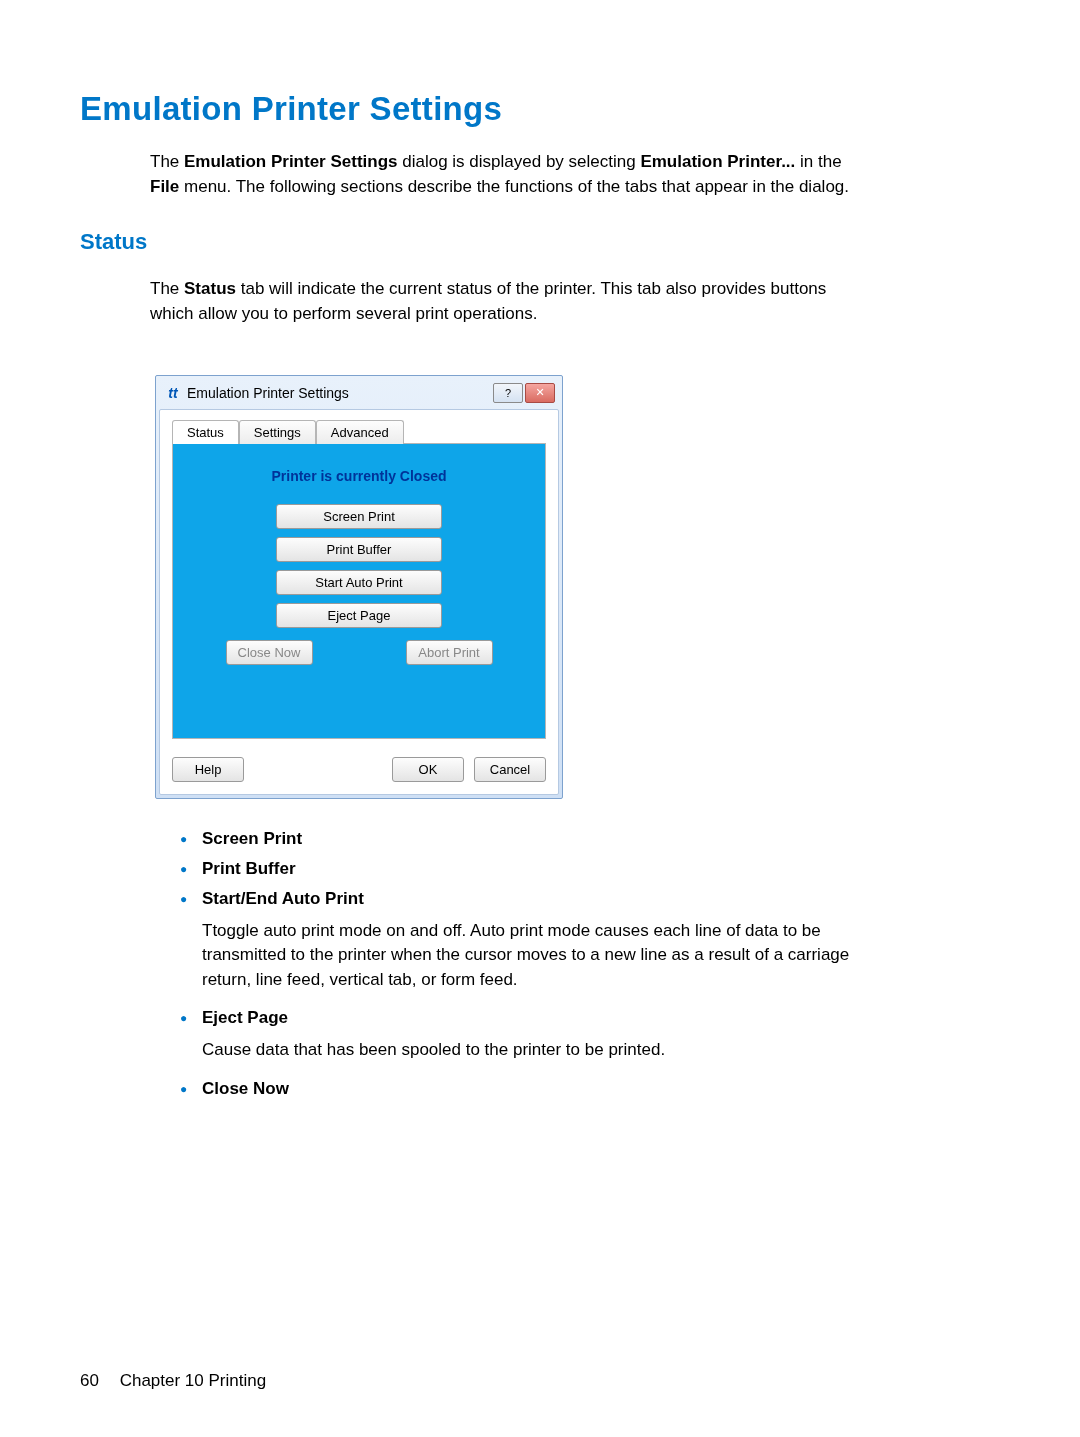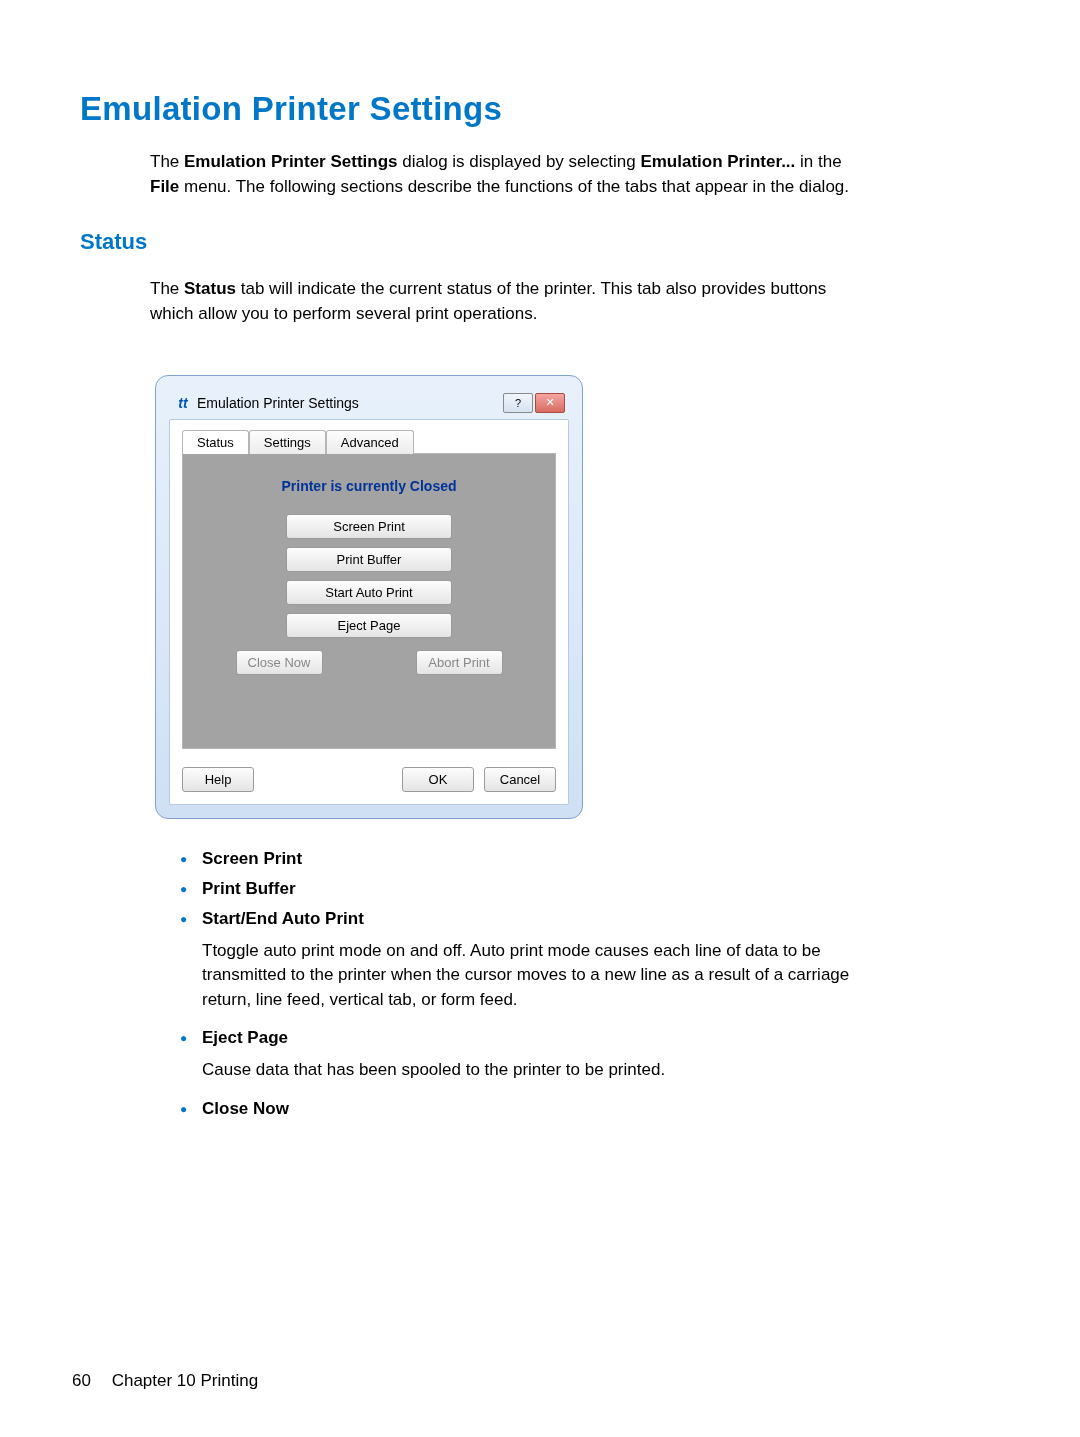--- a/index.html
+++ b/index.html
@@ -73,23 +73,23 @@
   }
 
   
   .dialog-wrap {
     margin: 30px 0 30px 75px;
     display: inline-block;
   }
   .dialog {
     width: 400px;
     border: 1px solid #7da2ce;
-    border-radius: 13px;
+    border-radius: 2px;
     background: linear-gradient(#e8f1fb,#cfe0f5);
-    padding: 13px;
+    padding: 3px;
     box-sizing: content-box;
   }
   .titlebar {
     display: flex;
     align-items: center;
     padding: 4px 4px 6px 6px;
     font-size: 14px;
     color: #000;
   }
   .title-icon {
@@ -138,21 +138,21 @@
     background: linear-gradient(#fdfdfd,#ececec);
     border-radius: 3px 3px 0 0;
     position: relative;
   }
   .tab.active {
     background: #fff;
     z-index: 2;
   }
   .tab-panel {
     border: 1px solid #b5b5b5;
-    background: #a3a3a3;
+    background: #0ea5e9;
     padding: 24px 10px 40px 10px;
     text-align: center;
     min-height: 230px;
   }
   .status-msg {
     font-weight: bold;
     color: #003399;
     font-size: 14px;
     margin-bottom: 16px;
   }
@@ -180,21 +180,21 @@
     justify-content: space-between;
     align-items: flex-start;
     margin-top: 18px;
   }
   .bottom-row .dlg-btn { width: 70px; margin:0; }
   .bottom-right { display:flex; gap:10px; }
 
   .page-footer {
     position: absolute;
     bottom: 46px;
-    left: 72px;
+    left: 80px;
     font-size: 17px;
   }
   .page-footer .pn { margin-right: 16px; }
 </style>
 </head>
 <body>
 
 <div class="page">
 
   <h1 class="heading1">Emulation Printer Settings</h1>

